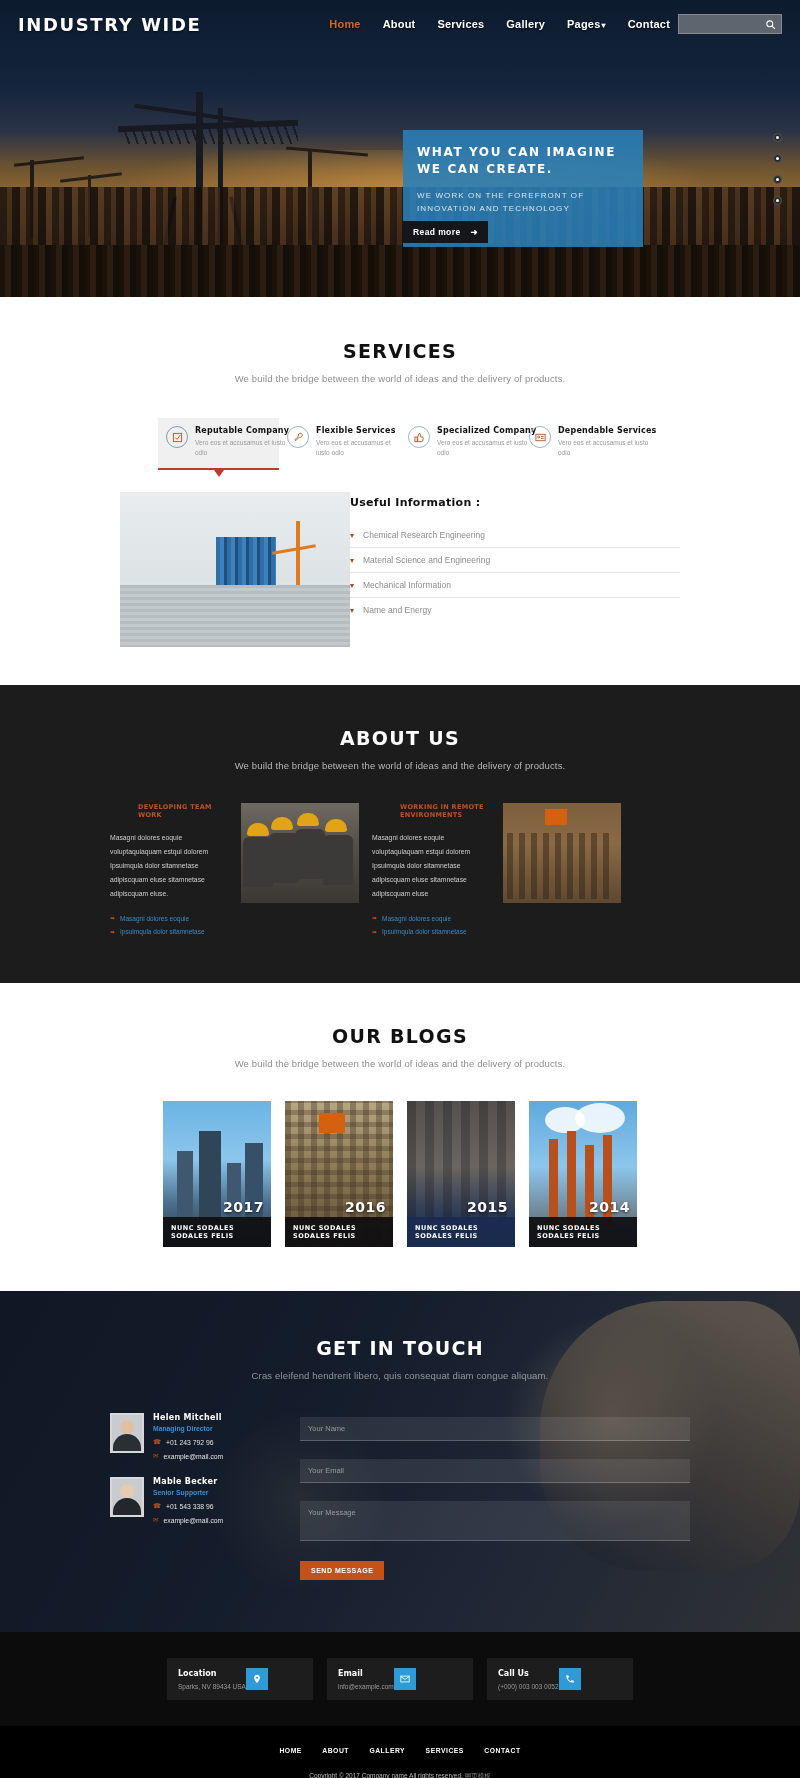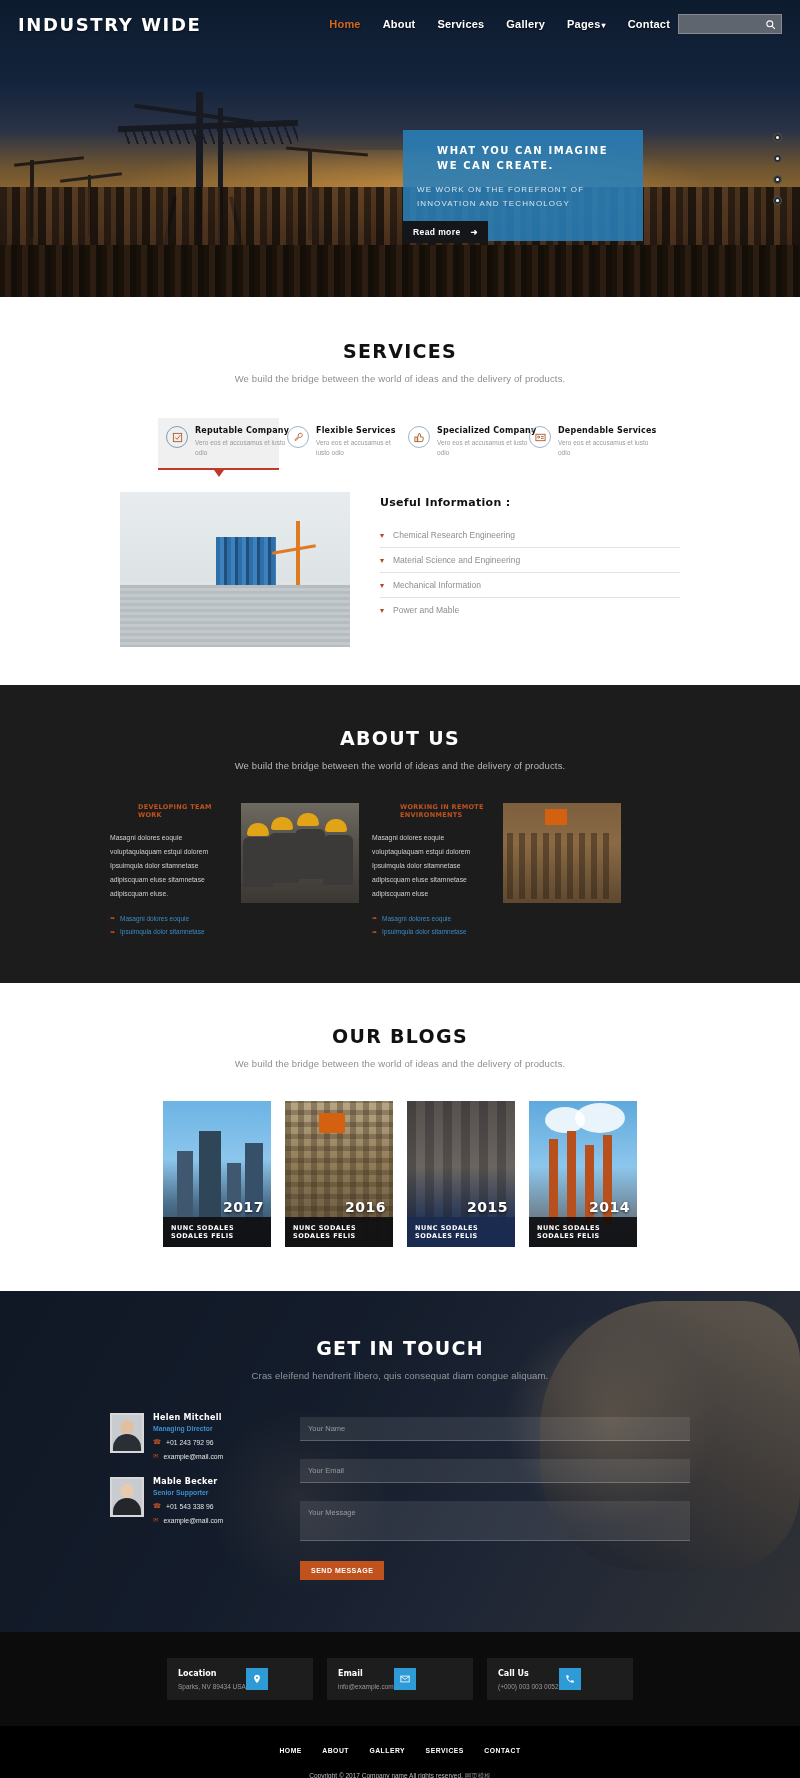--- a/index.html
+++ b/index.html
@@ -108,24 +108,23 @@
   }
   .search-btn svg { width: 11px; height: 11px; }
 
   .hero-caption {
     position: absolute; left: 403px; top: 130px;
     width: 240px; padding: 14px 14px 16px 14px;
     background: rgba(41,128,185,.88);
     z-index: 10;
   }
   .hero-caption h2 {
-    color: #fff; font-size: 10px; font-weight: bold;
+    color: #fff; font-size: 12px; font-weight: bold;
     letter-spacing: 1.6px; line-height: 1.45;
     font-family: "DejaVu Sans", sans-serif;
-    margin-left: 20px;
   }
   .hero-caption p {
     color: rgba(255,255,255,.82); font-size: 8px;
     letter-spacing: 1.1px; line-height: 1.7; margin-top: 10px;
   }
   .hero-caption .rule { width: 26px; height: 3px; background: rgba(255,255,255,.5); margin-top: 12px; }
   .read-more {
     position: absolute; left: 403px; top: 221px;
     background: #15161a; color: #fff;
     font-size: 8.5px; font-weight: bold;
@@ -185,21 +184,21 @@
   }
   .tab.active .tab-ico { border-color: #7f9db5; }
   .tab-ico svg { width: 11px; height: 11px; }
   .tab-txt h4 {
     font-size: 8px; font-weight: bold; color: #111; letter-spacing: .2px;
     font-family: "DejaVu Sans", sans-serif; white-space: nowrap;
   }
   .tab-txt p { font-size: 6.5px; color: #9a9a9a; line-height: 1.55; margin-top: 3px; }
 
   .svc-body {
-    display: flex; gap: 30px; margin-top: 22px;
+    display: flex; margin-top: 22px;
     padding: 0 120px; align-items: flex-start;
   }
   .svc-img {
     width: 230px; height: 155px; flex: 0 0 auto;
     background: linear-gradient(180deg,#dfe4e6 0%,#e9edee 52%,#cfd5d7 70%,#9aa2a6 72%,#b9c0c3 100%);
     position: relative; overflow: hidden;
   }
   .svc-img .sky { position: absolute; inset: 0 0 42% 0; background: linear-gradient(180deg,#e8ecee,#dde3e5); }
   .svc-img .water { position: absolute; left:0; right:0; bottom:0; height: 40%;
     background: repeating-linear-gradient(180deg,#b6bdc0 0 3px,#c2c8cb 3px 6px); }
@@ -520,21 +519,21 @@
           <div class="acc-item">
             <span class="acc-caret">▾</span>
             <span>Material Science and Engineering</span>
           </div>
           <div class="acc-item">
             <span class="acc-caret">▾</span>
             <span>Mechanical Information</span>
           </div>
           <div class="acc-item">
             <span class="acc-caret">▾</span>
-            <span>Power and Mable</span>
+            <span>Name and Energy</span>
           </div>
         </div>
       </div>
     </div>
   </section>
 
   <section class="section about">
     <h2 class="sec-title">ABOUT US</h2>
     <p class="sec-sub">We build the bridge between the world of ideas and the delivery of products.</p>
 

